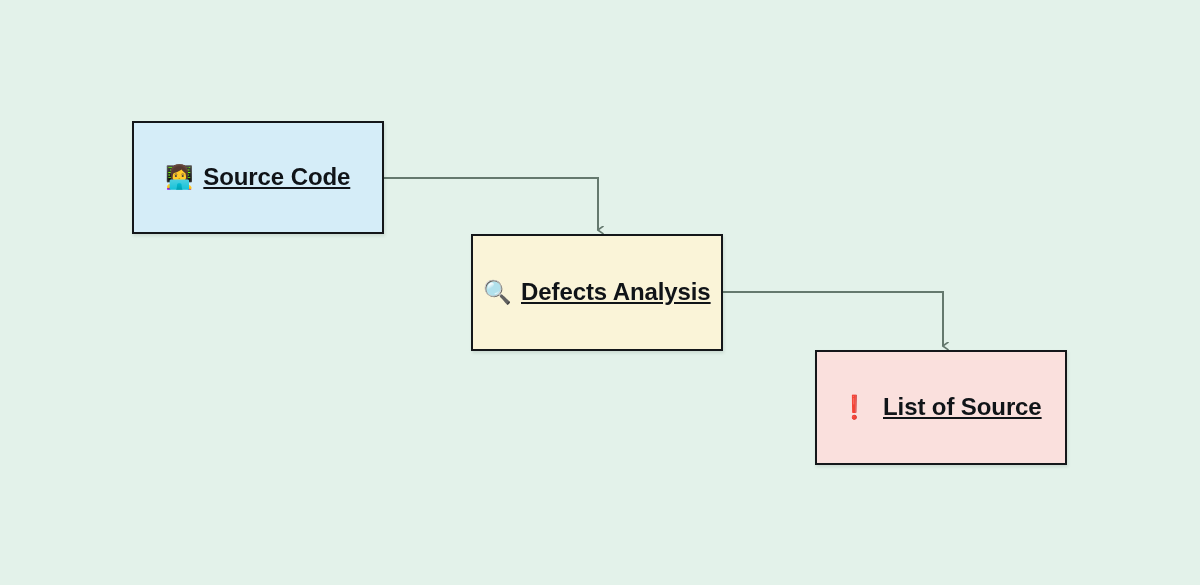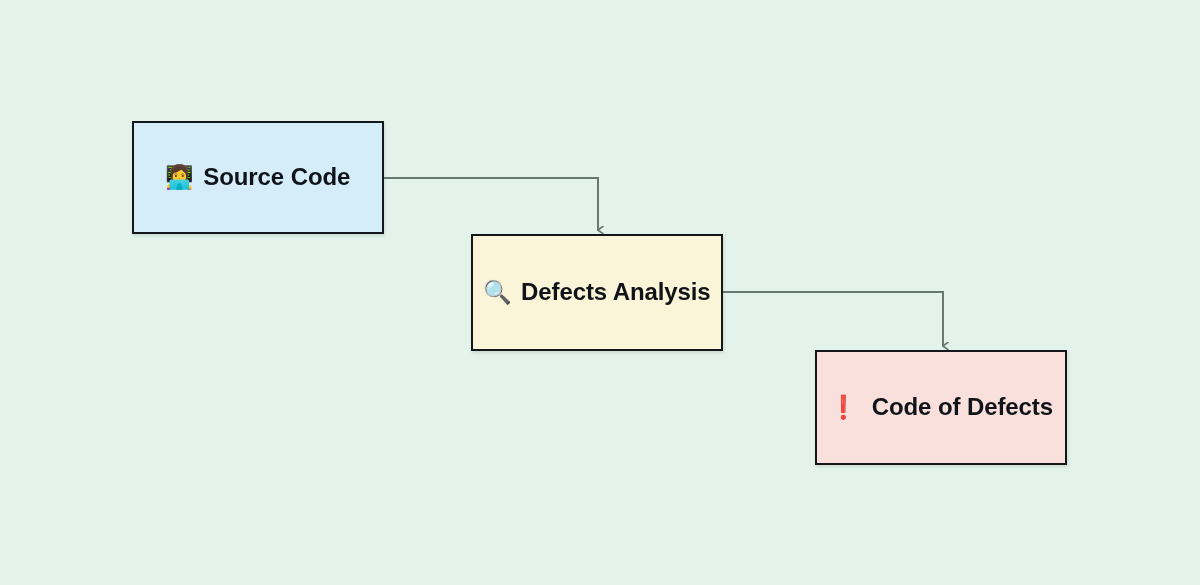--- a/index.html
+++ b/index.html
@@ -56,20 +56,21 @@
     display: inline-block;
     font-family: "DejaVu Sans", sans-serif;
   }
 
   .node-label {
     font-size: 24px;
     font-weight: bold;
     color: #101418;
     letter-spacing: -0.1px;
     line-height: 1.1;
+    text-decoration: underline;
   }
 
   
   #node-source-code {
     left: 132px;
     top: 121px;
     width: 252px;
     height: 113px;
     background: #d5edf8;
   }
@@ -118,17 +119,17 @@
   <div class="node" id="node-static-analysis">
     <div class="node-inner">
       <span class="node-icon">🔍</span>
       <span class="node-label">Defects Analysis</span>
     </div>
   </div>
 
   <div class="node" id="node-list-of-defects">
     <div class="node-inner">
       <span class="node-icon">❗</span>
-      <span class="node-label">Code of Defects</span>
+      <span class="node-label">List of Source</span>
     </div>
   </div>
 
 </div>
 
 </body></html>

